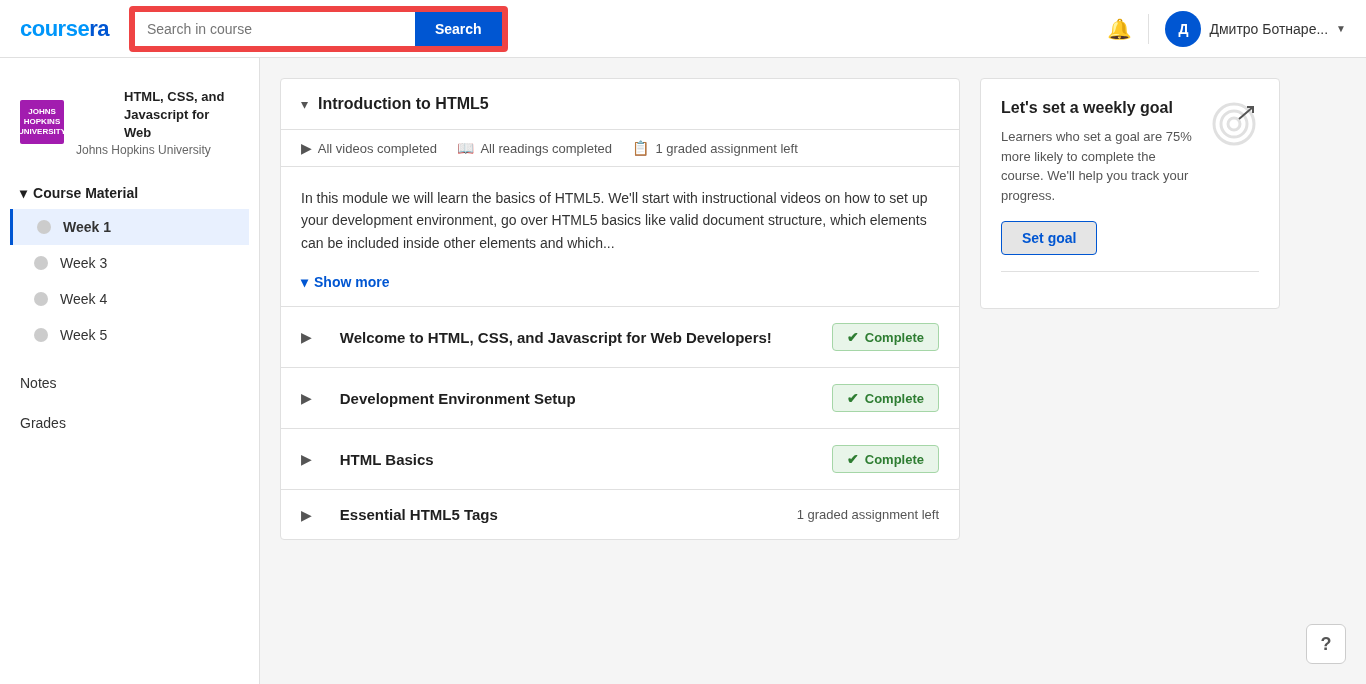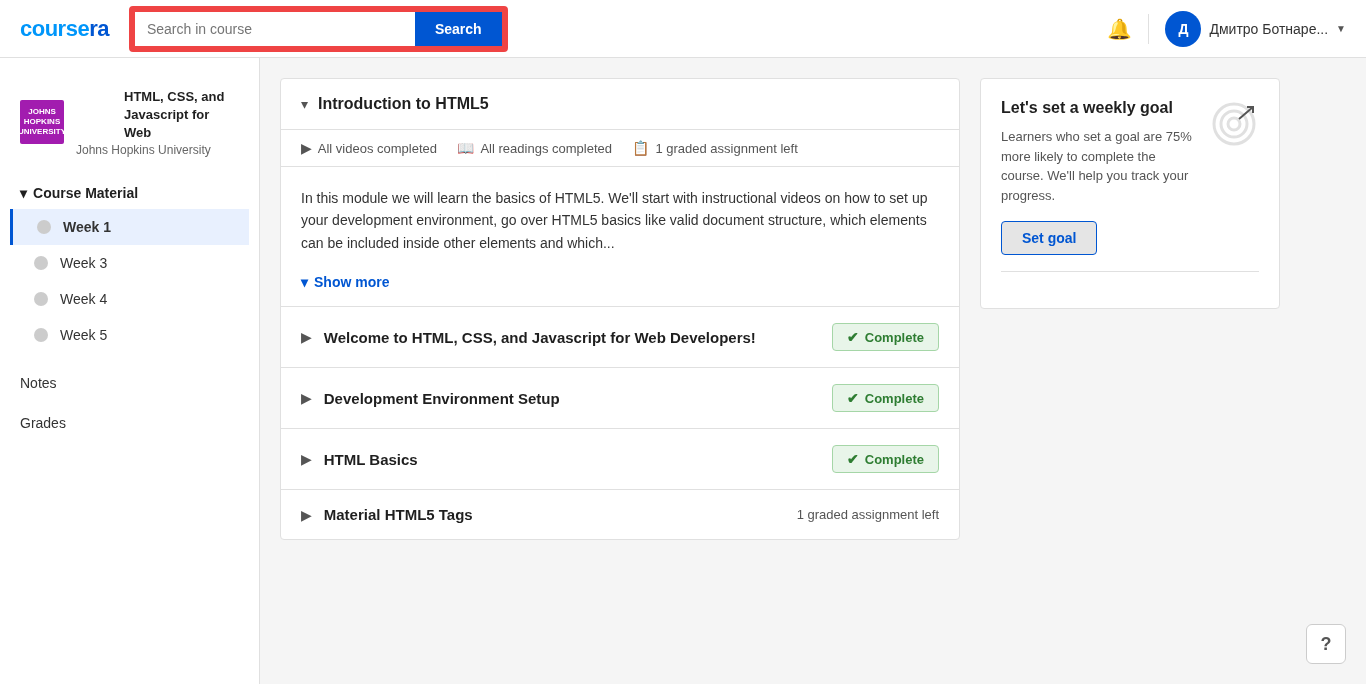--- a/index.html
+++ b/index.html
@@ -279,20 +279,21 @@
     .lesson-chevron {
       font-size: 14px;
       color: #555;
       cursor: pointer;
     }
     .lesson-title {
       flex: 1;
       font-size: 15px;
       font-weight: 600;
       color: #1f1f1f;
+      margin-left: 16px;
     }
     .complete-badge {
       display: flex;
       align-items: center;
       gap: 6px;
       background: #e8f5e9;
       color: #2e7d32;
       border: 1.5px solid #a5d6a7;
       border-radius: 4px;
       padding: 5px 14px;
@@ -494,21 +495,21 @@
           <span class="lesson-chevron">▶</span>
           <span class="lesson-title">HTML Basics</span>
           <div class="complete-badge">
             <span class="complete-check">✔</span>
             <span>Complete</span>
           </div>
         </div>
 
         <div class="lesson-item">
           <span class="lesson-chevron">▶</span>
-          <span class="lesson-title">Material HTML5 Tags</span>
+          <span class="lesson-title">Essential HTML5 Tags</span>
           <span class="assignment-left">1 graded assignment left</span>
         </div>
 
       </div>
     </div>
 
     <div class="right-panel">
       <div class="goal-card">
         <div style="display:flex; align-items:flex-start; gap:10px;">
           <div class="goal-text-area">

